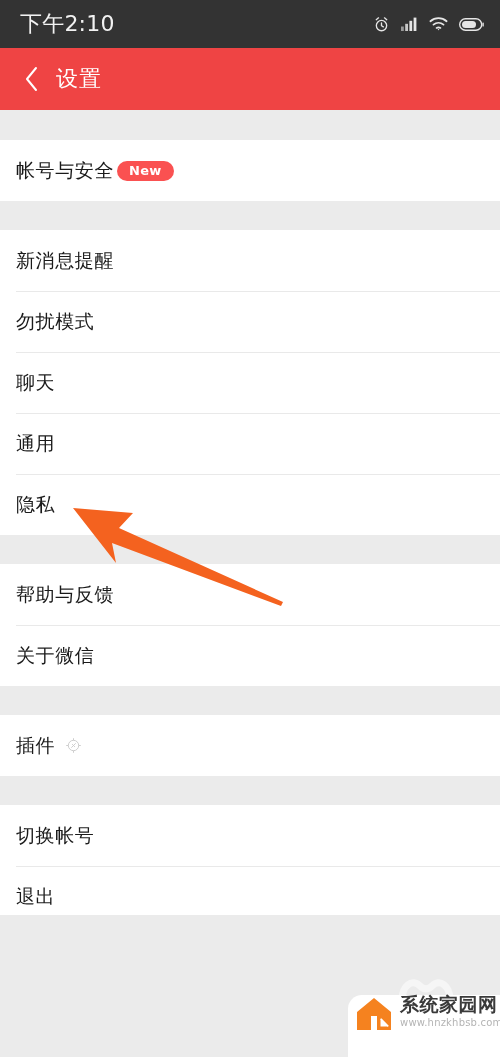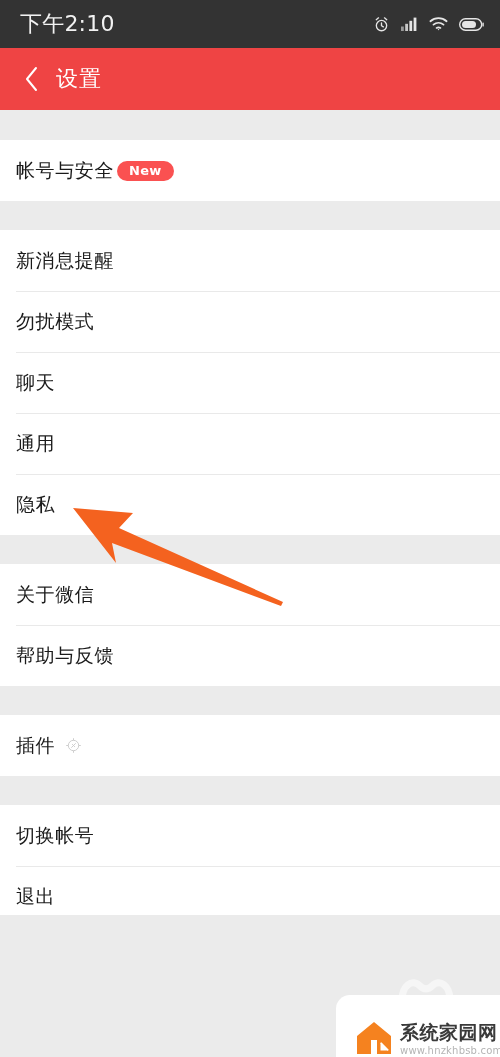--- a/index.html
+++ b/index.html
@@ -139,27 +139,27 @@
     width: 500px;
     height: 1057px;
     pointer-events: none;
   }
 
   
   .watermark-card {
     position: absolute;
     right: 0;
     bottom: 0;
-    width: 164px;
+    width: 152px;
     height: 62px;
     background: #ffffff;
     border-top-left-radius: 14px;
     display: flex;
-    align-items: flex-end;
-    padding-left: 19px;
+    align-items: flex-start;
+    padding-left: 7px;
     box-sizing: border-box;
   }
   .wm-logo { width: 38px; height: 38px; flex: none; }
   .wm-logo svg { display: block; }
   .wm-text {
     margin-left: 7px;
     display: flex;
     flex-direction: column;
     justify-content: center;
   }
@@ -265,24 +265,24 @@
     </div>
     <div class="row">
       <span class="row-label">隐私</span>
     </div>
   </div>
 
   <div class="gap gap-29"></div>
 
   <div class="group">
     <div class="row">
+      <span class="row-label">帮助与反馈</span>
+    </div>
+    <div class="row">
       <span class="row-label">关于微信</span>
-    </div>
-    <div class="row">
-      <span class="row-label">帮助与反馈</span>
     </div>
   </div>
 
   <div class="gap gap-29"></div>
 
   <div class="group">
     <div class="row">
       <span class="row-label">插件</span>
       <span class="plugin-icon">
         <svg width="17" height="17" viewBox="0 0 17 17" fill="none" stroke="#8a8a8a" stroke-width="1">

